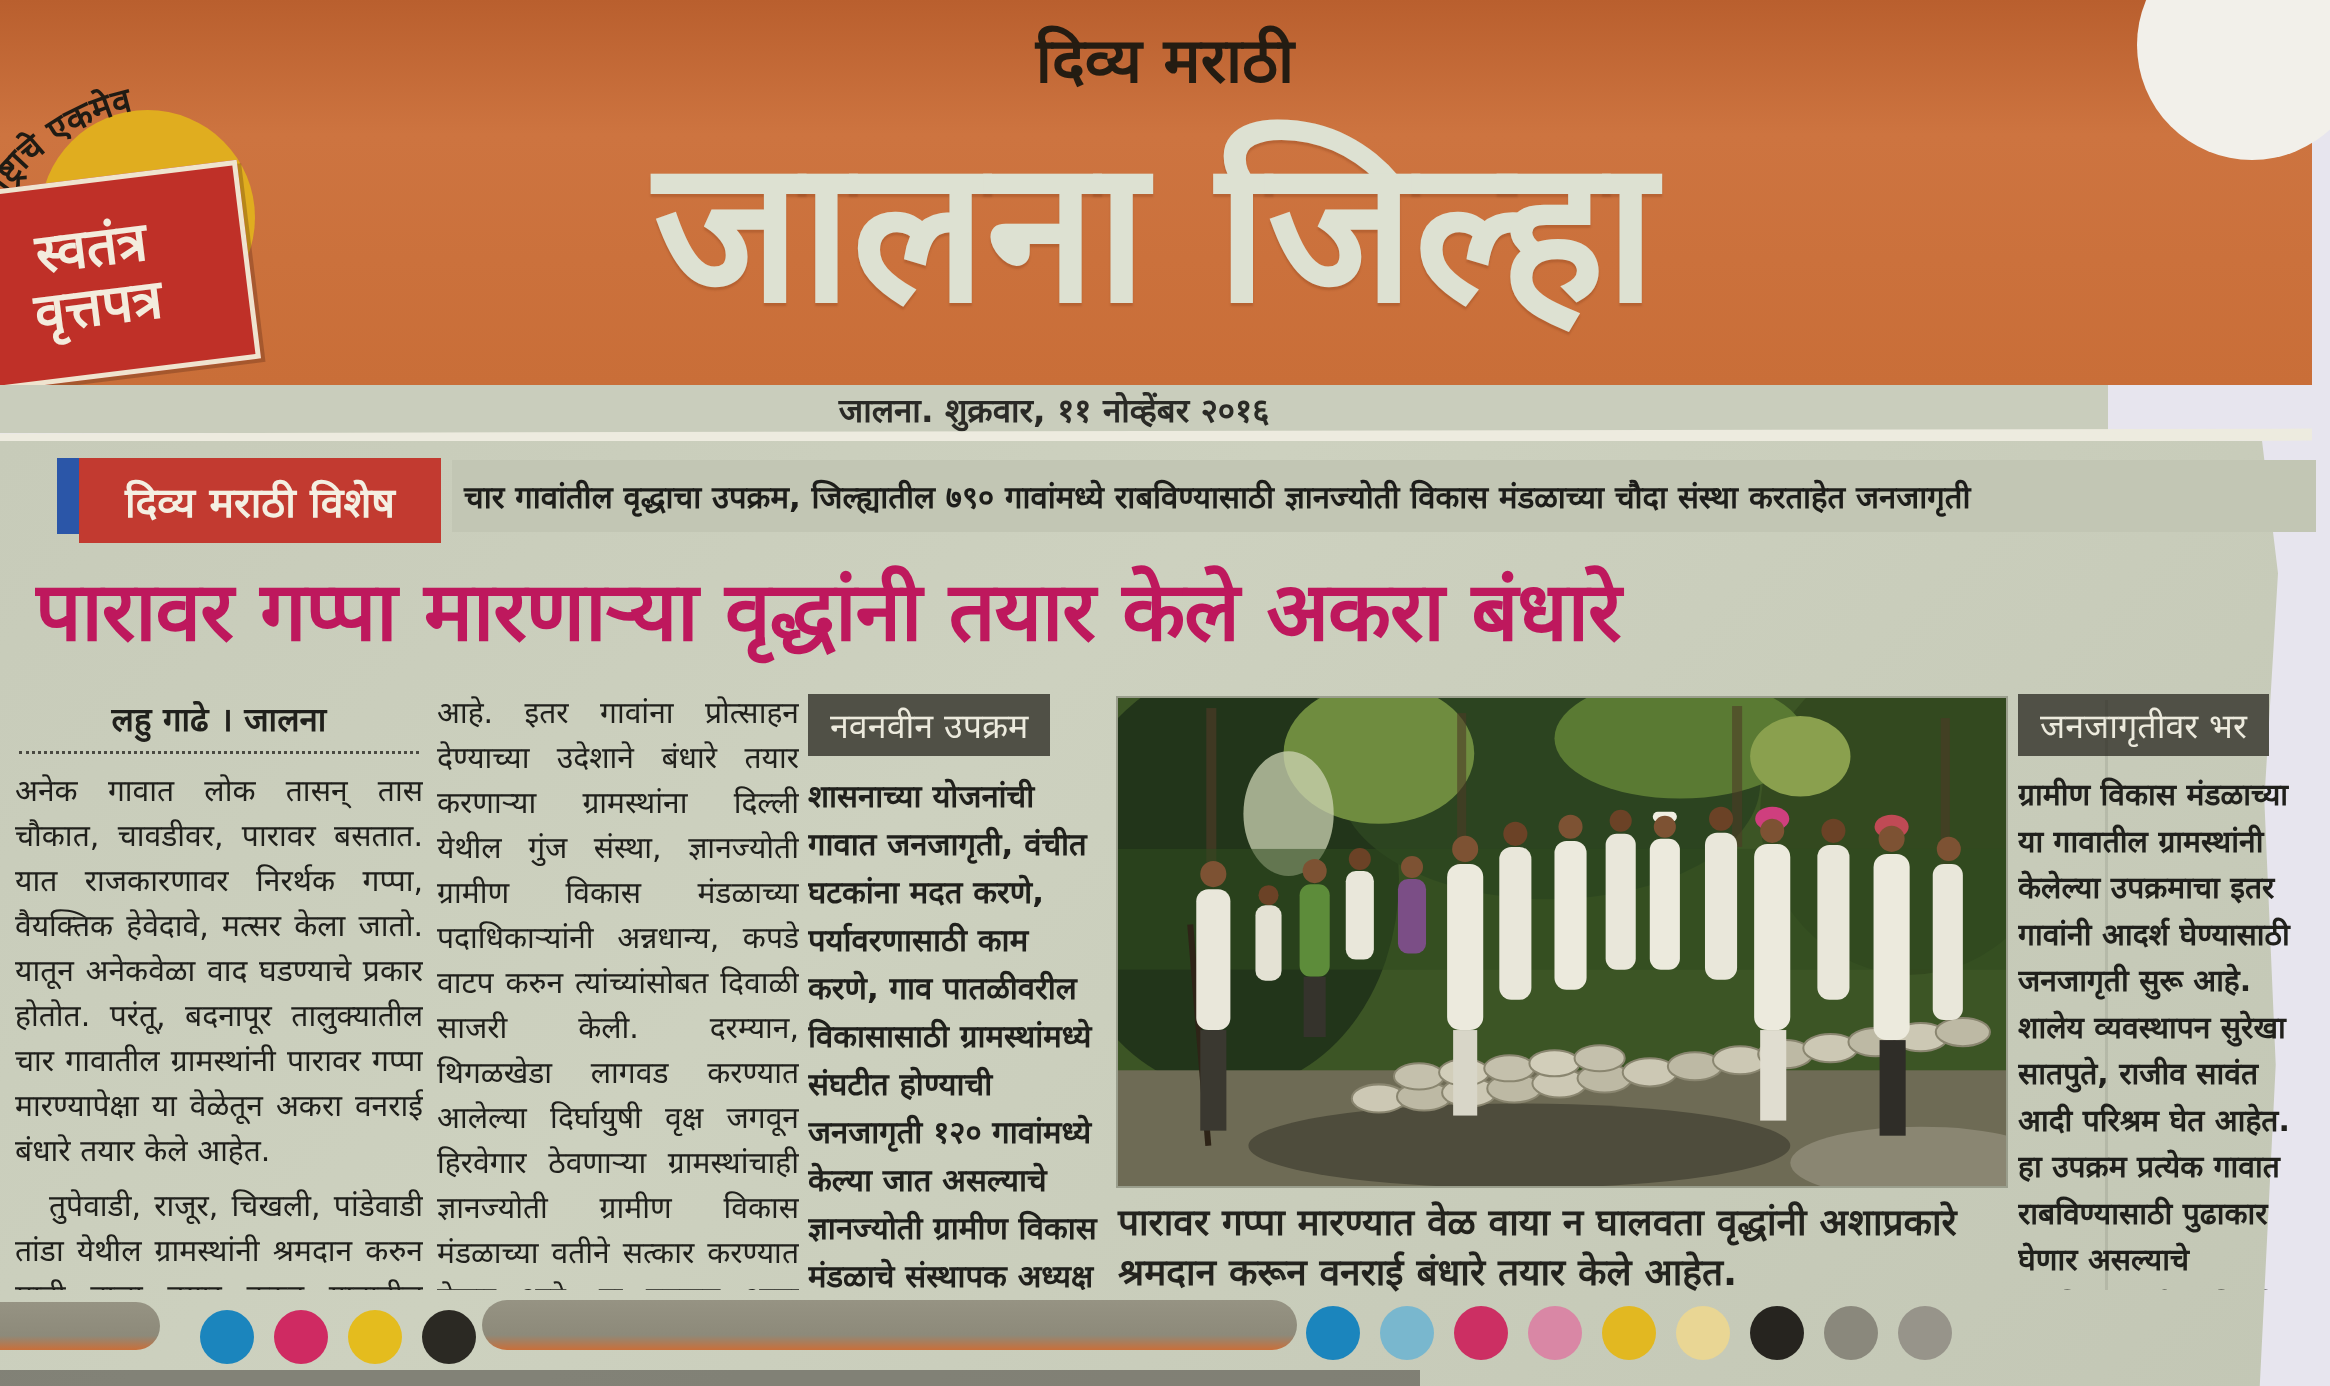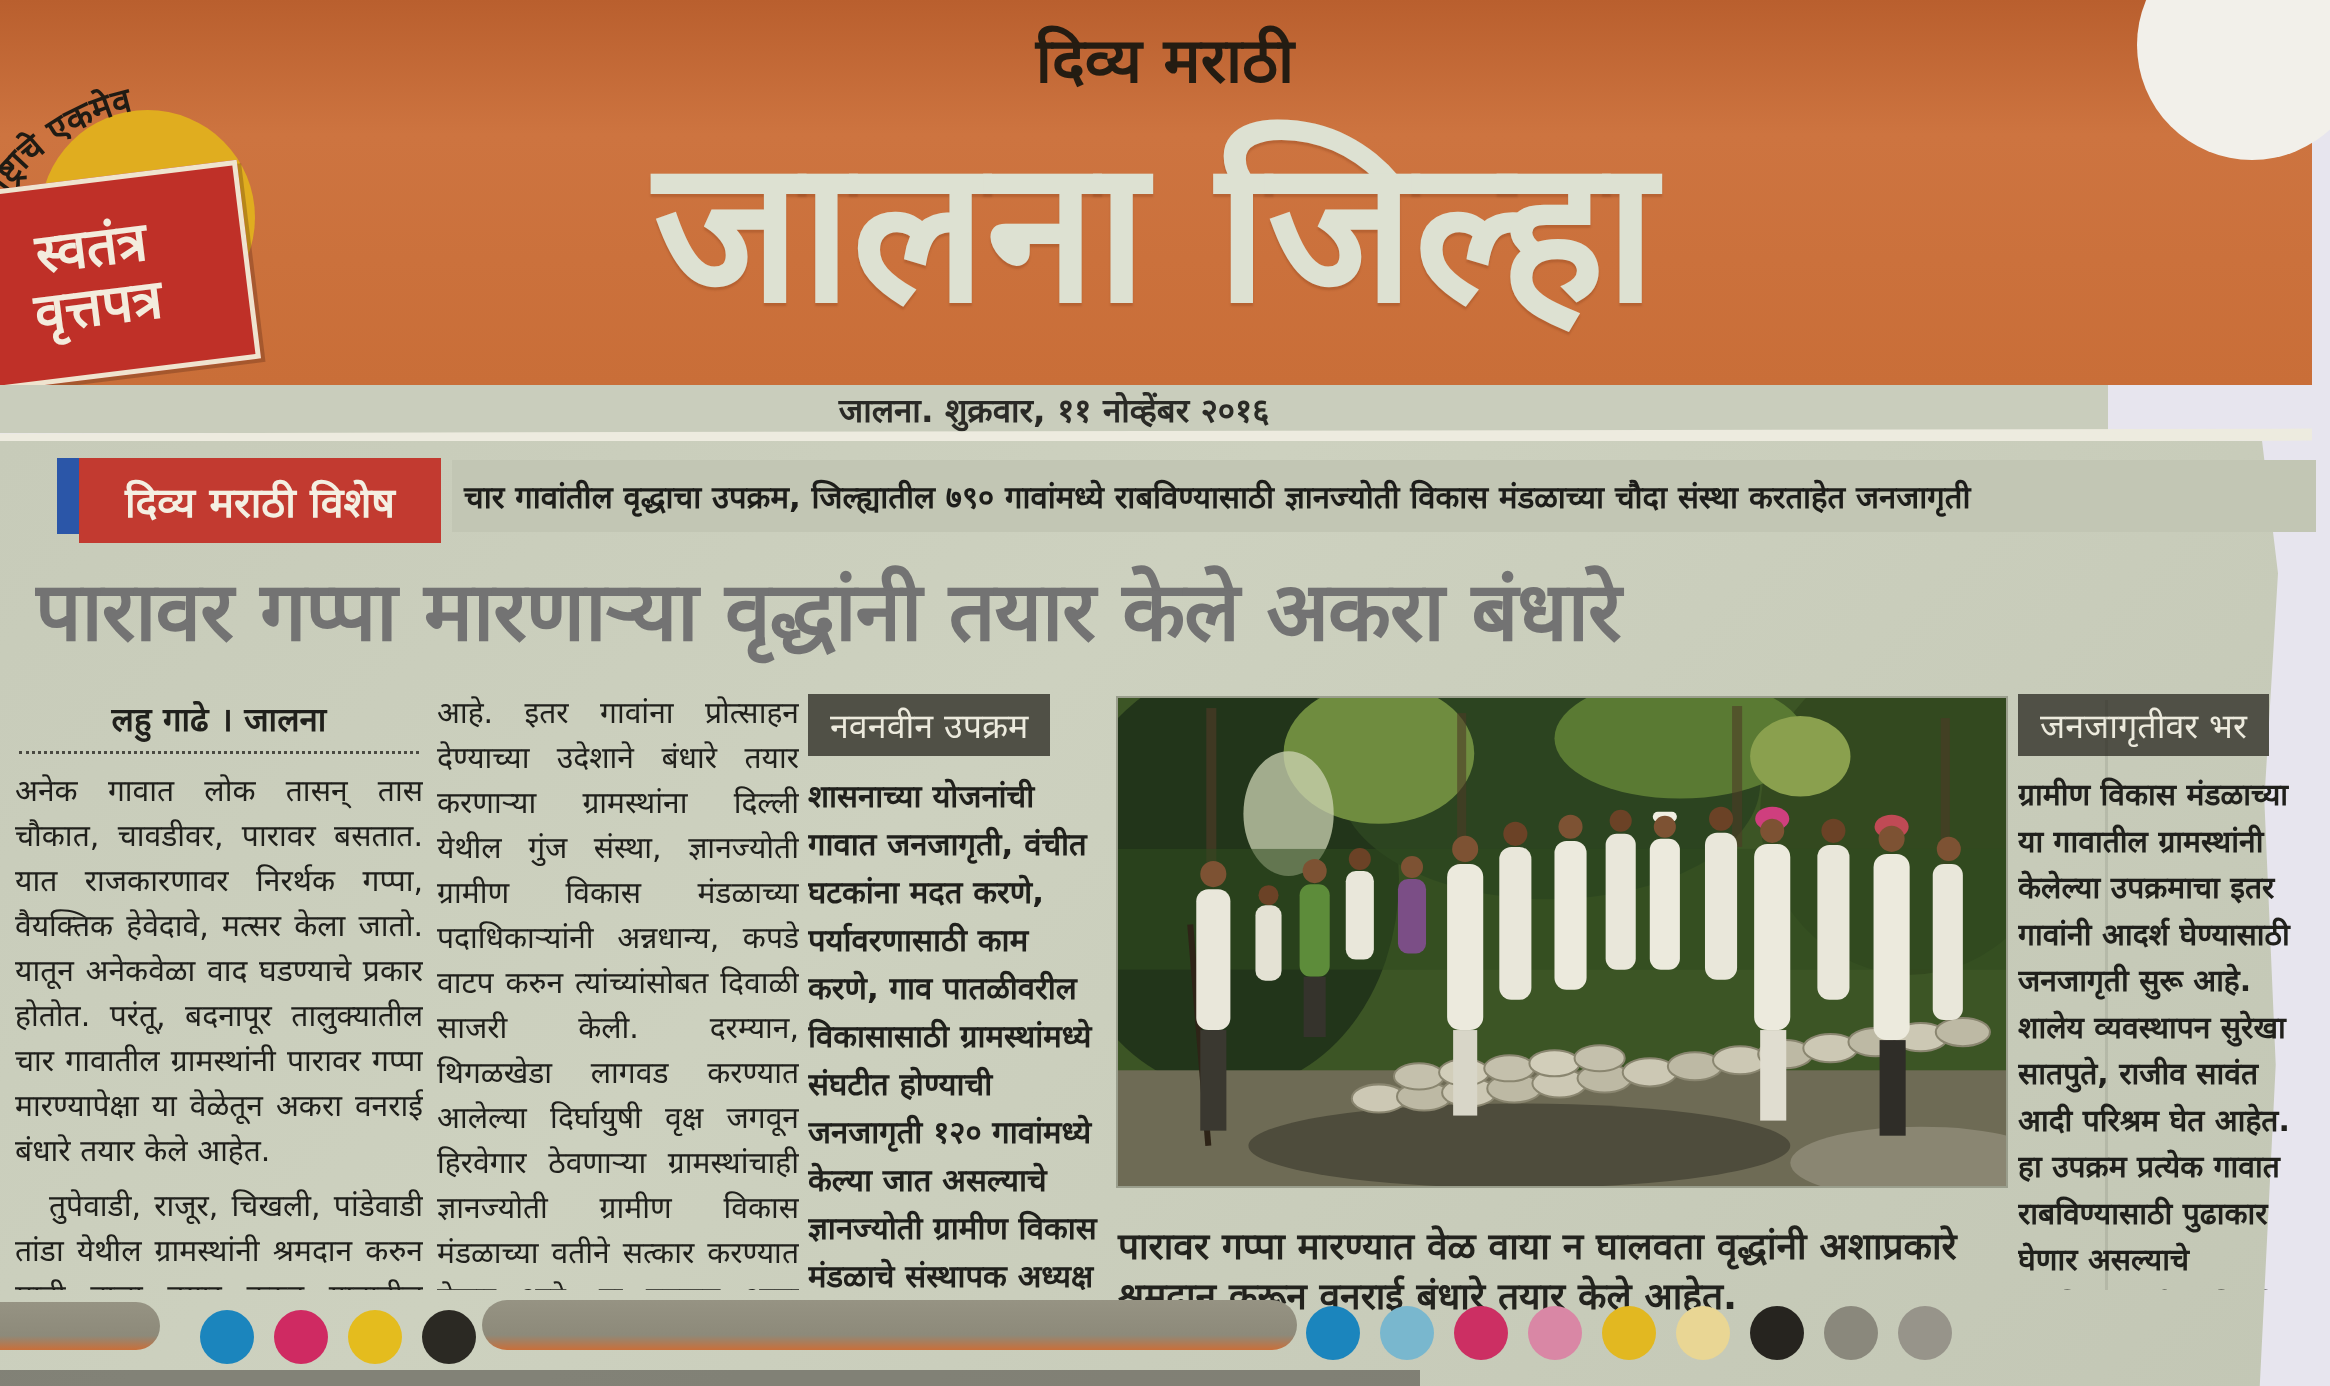--- a/index.html
+++ b/index.html
@@ -50,21 +50,21 @@
     display:flex;align-items:center;justify-content:center;
     color:#f4efe2;font-size:41px;font-weight:bold;white-space:nowrap;
   }
   .kicker{
     left:452px;top:460px;width:1852px;height:72px;background:#c2c6b4;
     display:flex;align-items:center;overflow:hidden;
     font-size:31px;font-weight:bold;color:#1d1d1a;white-space:nowrap;padding-left:12px;text-align:right;
   }
   .headline{
     left:35px;top:552px;width:2262px;height:130px;
-    font-size:82px;font-weight:800;color:#737373;white-space:nowrap;overflow:hidden;
+    font-size:82px;font-weight:800;color:#be185d;white-space:nowrap;overflow:hidden;
     letter-spacing:-1px;
   }
   
   .col{top:690px;height:600px;overflow:hidden;color:#20201c;}
   .col1{left:15px;width:408px;}
   .col2{left:437px;width:362px;}
   .col3{left:808px;width:300px;}
   .col4{left:2018px;width:292px;}
   .byline{text-align:center;font-size:33px;font-weight:bold;padding:6px 0 10px 0;}
   .dotted{border-bottom:3px dotted #4a4a42;margin:0 4px 14px 4px;}
@@ -74,21 +74,21 @@
     display:inline-block;background:#505046;color:#eceadd;
     font-size:34px;font-weight:normal;padding:8px 22px;margin:4px 0 16px 0;white-space:nowrap;
   }
   .boxtext{font-size:31px;font-weight:bold;line-height:1.55;text-align:left;margin:0;}
   .col4 .boxtext{font-weight:600;font-size:30px;}
   
   .photo{left:1118px;top:698px;width:888px;height:488px;background:#32491f;box-shadow:0 0 0 2px #9a9e8c;}
   .photo svg{display:block;width:100%;height:100%;}
   .caption{
     left:1118px;top:1198px;width:905px;
-    font-size:37px;font-weight:bold;color:#23231e;line-height:1.35;margin-top:24px;
+    font-size:37px;font-weight:bold;color:#23231e;line-height:1.35;
   }
   .crease{left:2105px;top:700px;width:3px;height:590px;background:rgba(40,40,30,.10);}
   
   .graybar{background:linear-gradient(180deg,#969383 0%,#8d8a7a 70%,#c96f3a 100%);border-radius:26px;}
   .bar-left{left:-30px;top:1302px;width:190px;height:48px;}
   .bar-long{left:482px;top:1300px;width:815px;height:50px;}
   .dotrow{display:flex;gap:20px;}
   .dots-a{left:200px;top:1310px;}
   .dots-b{left:1306px;top:1306px;}
   .dot{width:54px;height:54px;border-radius:50%;}

